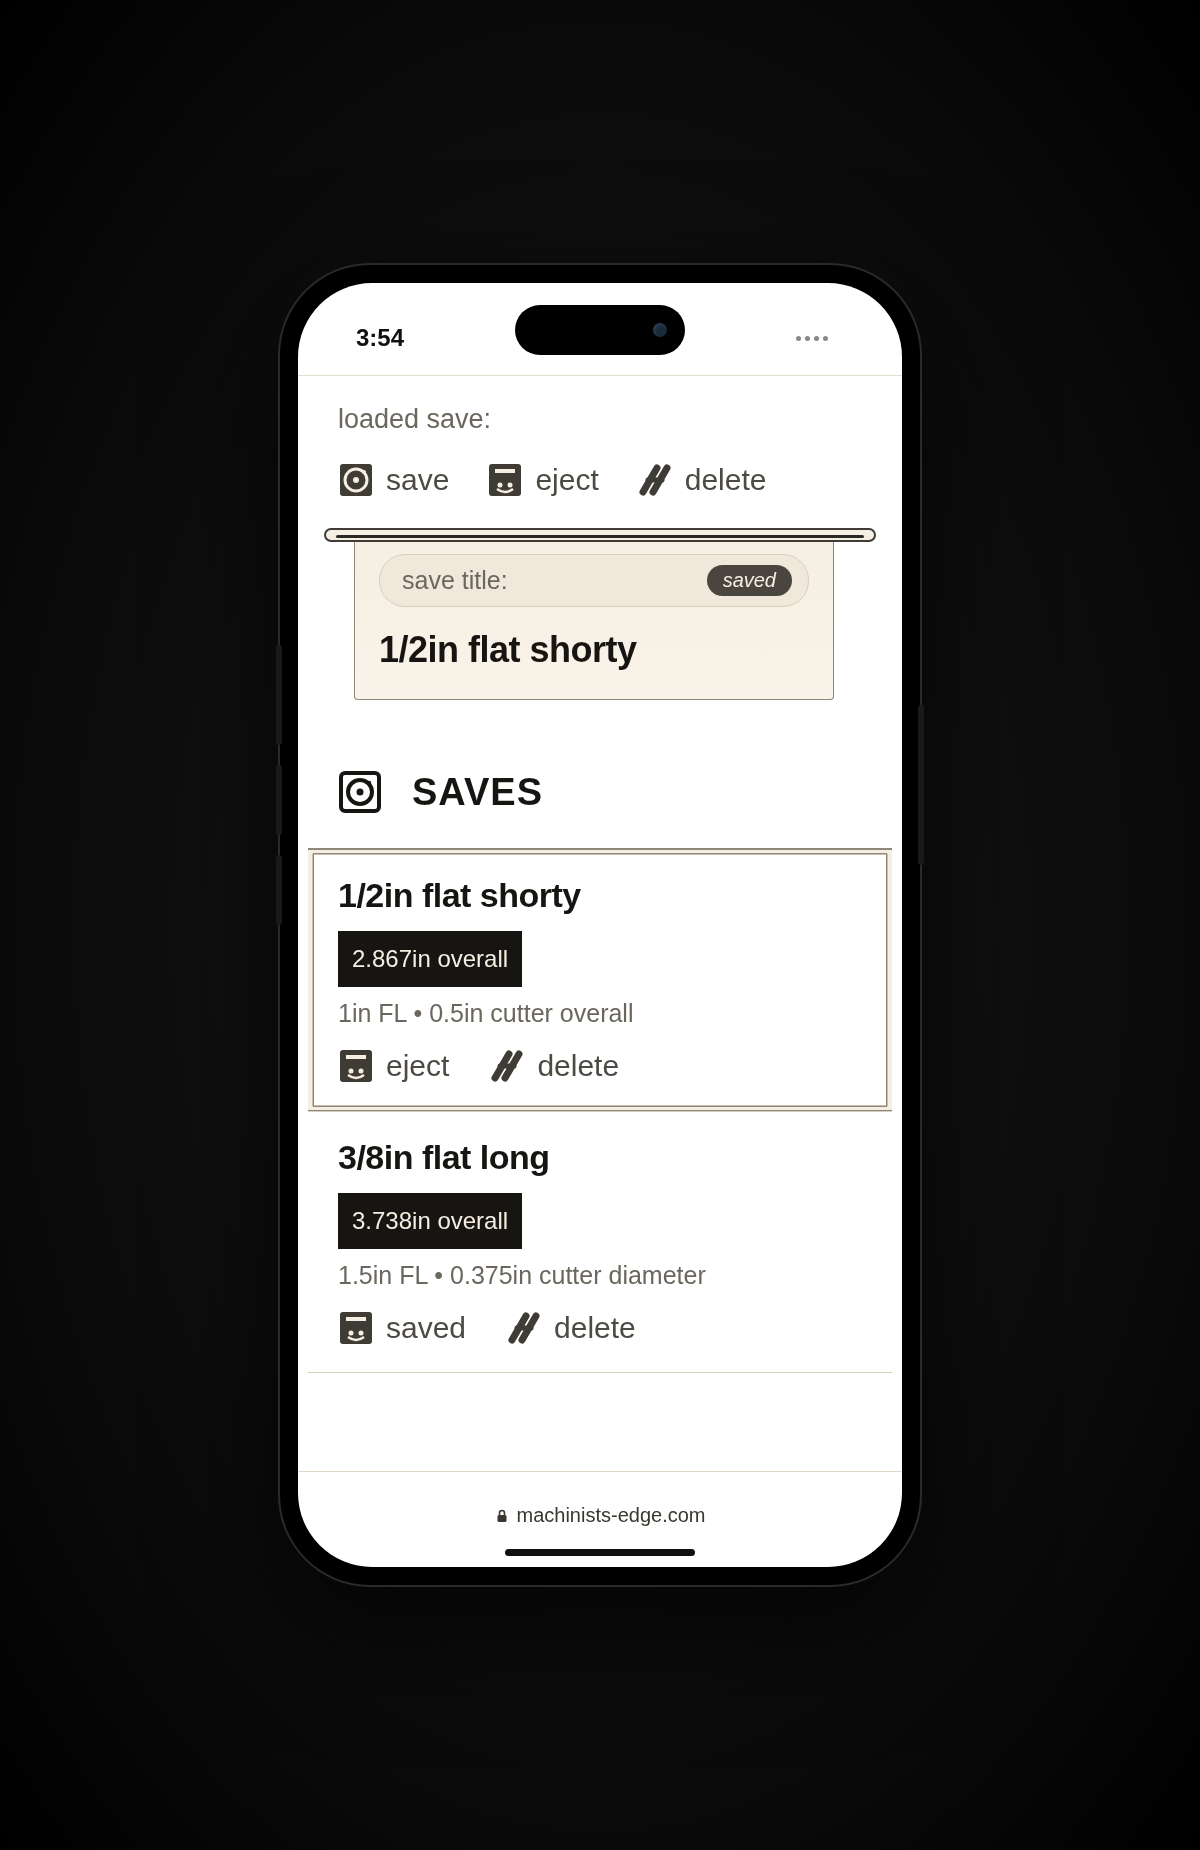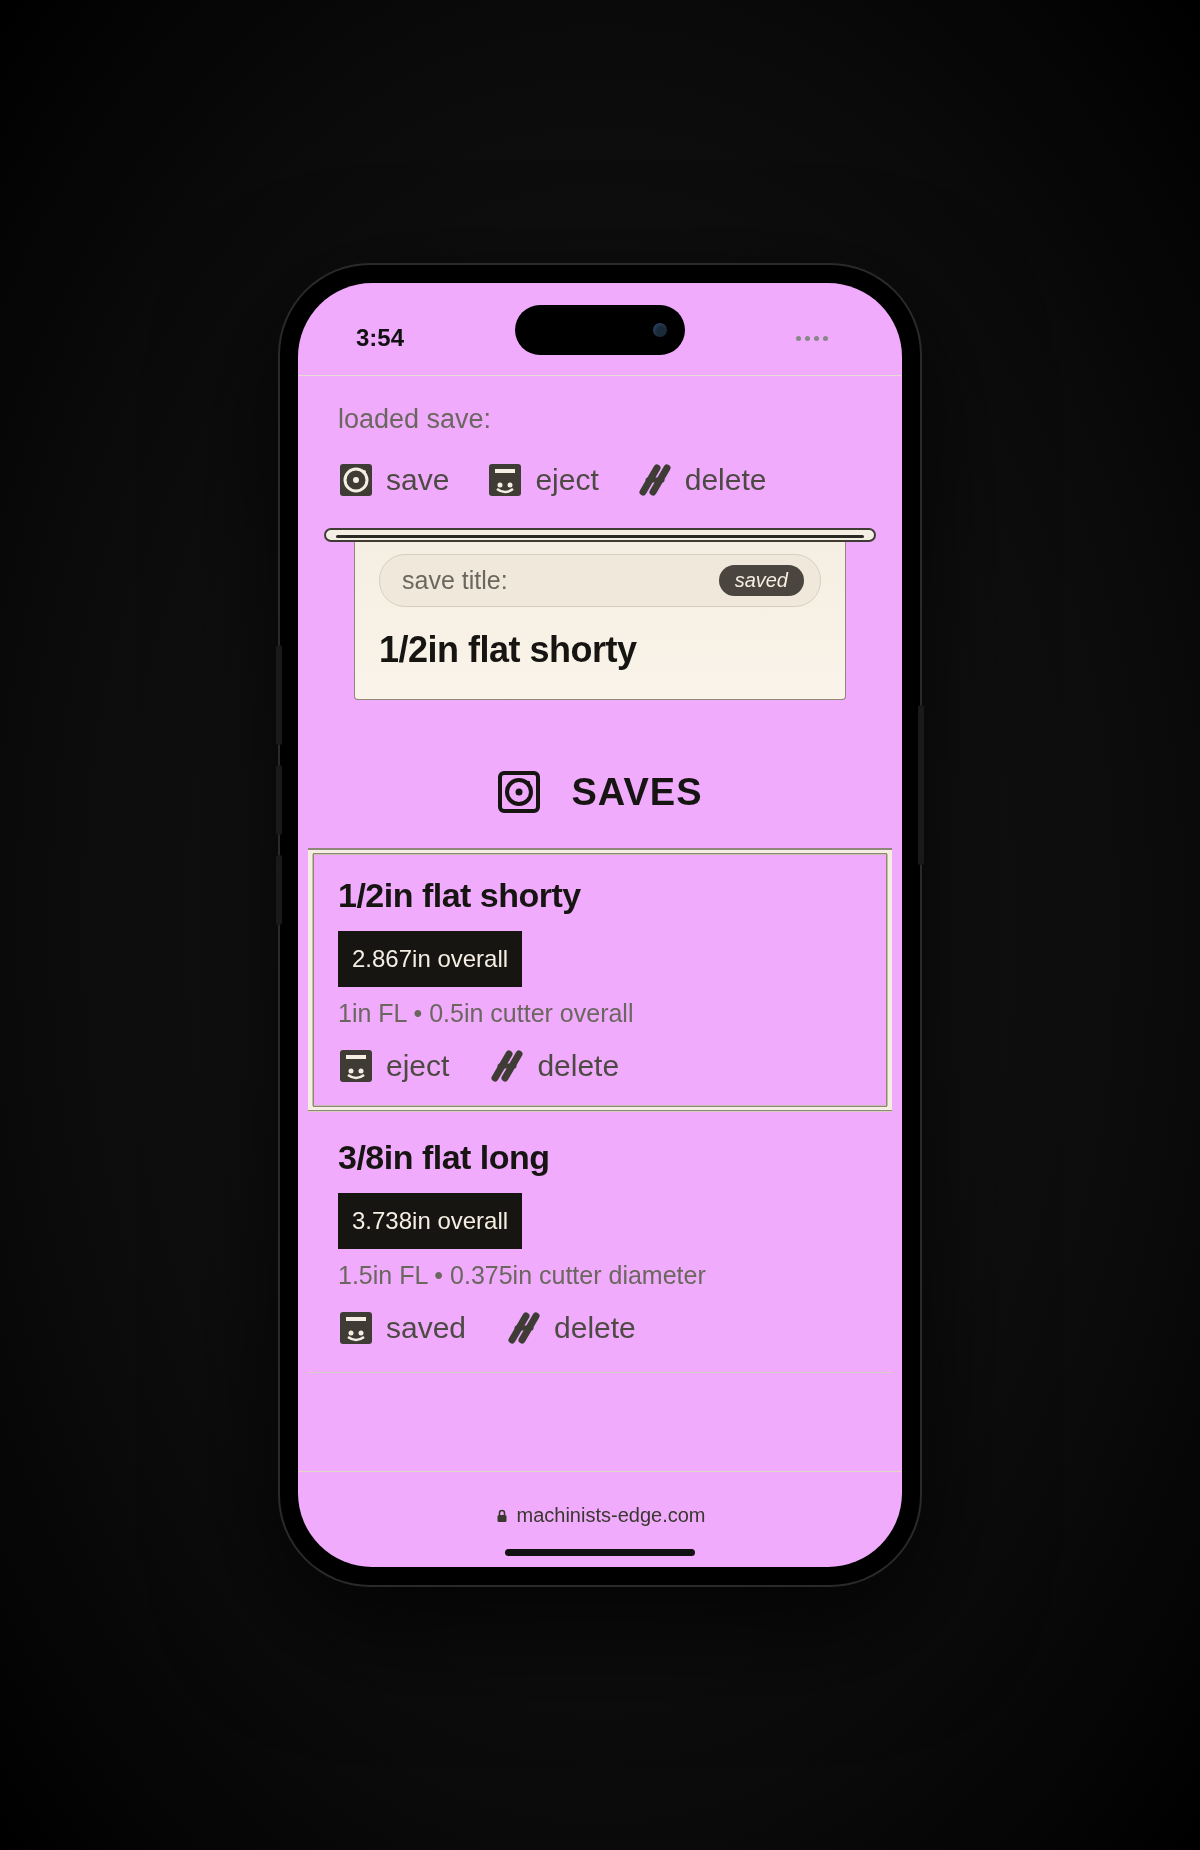--- a/index.html
+++ b/index.html
@@ -20,21 +20,21 @@
     box-shadow: 0 0 0 2px #2a2a2a, 0 40px 120px rgba(0,0,0,.8);
   }
   .phone::before, .phone::after { content:""; position:absolute; background:#1a1a1a; border-radius:4px; }
   .phone::before { left:-4px; top:380px; width:6px; height:100px; }
   .phone::after  { right:-4px; top:440px; width:6px; height:160px; }
   .side-btn { position:absolute; left:-4px; width:6px; height:70px; background:#1a1a1a; border-radius:4px; }
   .side-btn.b1 { top:500px; } .side-btn.b2 { top:590px; }
 
   .screen {
     width:100%; height:100%;
-    background:#f0abfc;
+    background:#ffffff;
     border-radius:74px;
     overflow:hidden;
     position:relative;
     display:flex; flex-direction:column;
   }
 
   
   .island {
     position:absolute; top:22px; left:50%; transform:translateX(-50%);
     width:170px; height:50px; background:#000; border-radius:30px;
@@ -77,42 +77,42 @@
   }
   .slot-lip {
     height:14px; border:2px solid #3f3c36; border-radius:10px;
     background:#f5eee2; position:relative; z-index:2;
   }
   .slot-lip::after{
     content:""; position:absolute; left:10px; right:10px; top:5px; height:3px;
     background:#2b2924; border-radius:2px;
   }
   .card {
-    margin: -6px 30px 0 30px;
+    margin: -6px 42px 0 30px;
     background: linear-gradient(180deg,#f5eee2 0%, #faf3e9 100%);
     border:1px solid #8e8879; border-top:none;
     border-bottom-left-radius:4px; border-bottom-right-radius:4px;
     padding: 18px 24px 28px 24px;
     position:relative; z-index:1;
   }
   .title-field {
     border:1px solid #d7cfbe; border-radius:26px;
     padding:10px 16px 10px 22px;
     display:flex; align-items:center; justify-content:space-between;
     background:#f0e8da;
   }
   .title-field-label { font-size:25px; color:#6b675f; }
   .saved-pill {
     background:#4a463f; color:#f5eee2; font-size:20px;
     padding:4px 16px; border-radius:16px; font-weight:500;font-style:italic;
   }
   .card-title { font-size:36px; font-weight:800; color:#171512; margin-top:22px; letter-spacing:-0.5px;}
 
   
-  .saves-header { display:flex; align-items:center; gap:30px; margin: 70px 0 34px 0; justify-content: center; }
+  .saves-header { display:flex; align-items:center; gap:30px; margin: 70px 0 34px 0; }
   .saves-header .ico { width:44px; height:44px; }
   .saves-header .ico svg { width:44px; height:44px; }
   .saves-header h2 { font-size:38px; font-weight:900; letter-spacing:1px; color:#171512; }
 
   
   .save-item {
     border-top:1px solid #d7cfbe; border-bottom:1px solid #d7cfbe;
     padding: 26px 30px 26px 30px;
     margin: 0 10px;
   }

